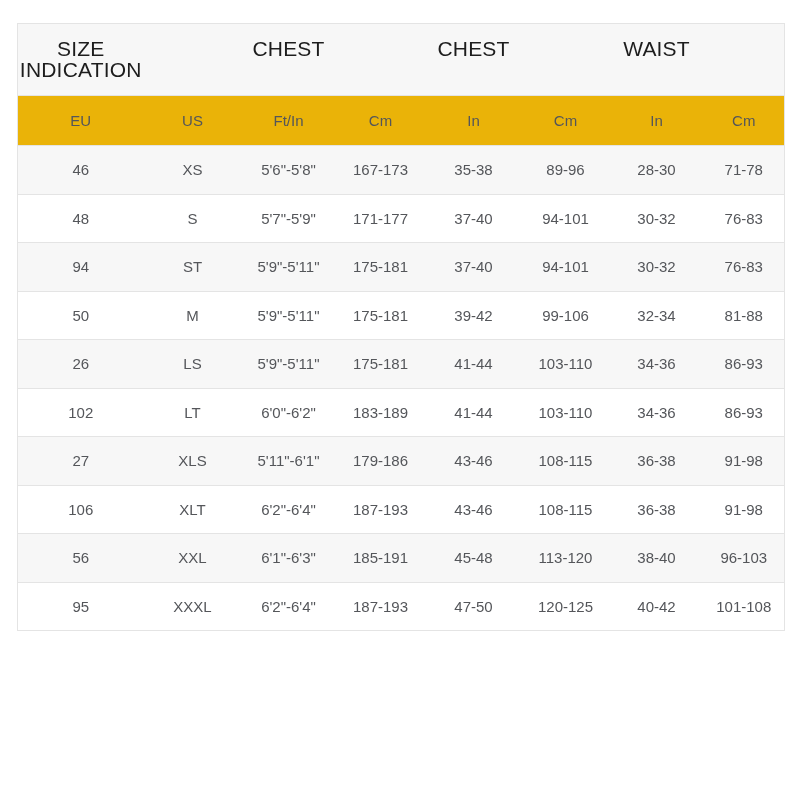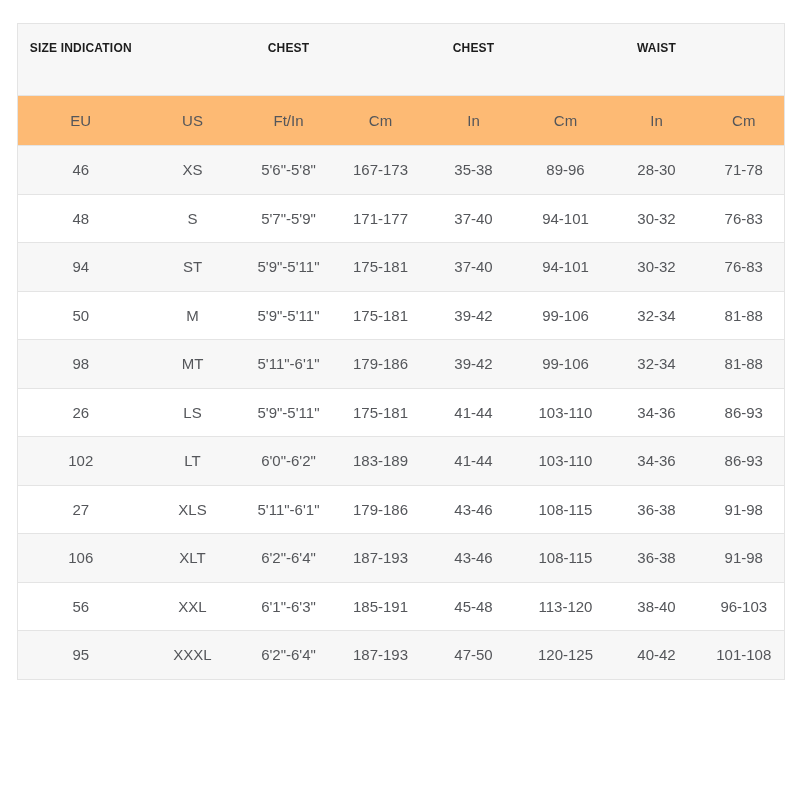--- a/index.html
+++ b/index.html
@@ -31,31 +31,31 @@
   th, td {
     text-align: center;
     padding: 0;
     font-weight: 400;
   }
   tr.group-row th {
     background: var(--stripe);
     vertical-align: top;
     padding-top: 14px;
     height: 72px;
-    font-size: 12px;
-    font-weight: 700;
+    font-size: 21px;
+    font-weight: 400;
     color: var(--header-text);
     line-height: 21px;
     letter-spacing: 0.2px;
   }
   tr.sub-row th {
     height: 50px;
     font-size: 15px;
     color: var(--body-text);
-    background: #fdba74;
+    background: #eab308;
     vertical-align: middle;
   }
   thead tr, tbody tr {
     border-bottom: 1px solid var(--border);
   }
   tbody td {
     height: 48.5px;
     font-size: 15px;
     color: var(--body-text);
     vertical-align: middle;
@@ -134,30 +134,20 @@
         <td>50</td>
         <td>M</td>
         <td>5'9"-5'11"</td>
         <td>175-181</td>
         <td>39-42</td>
         <td>99-106</td>
         <td>32-34</td>
         <td>81-88</td>
       </tr>
       <tr>
-        <td>98</td>
-        <td>MT</td>
-        <td>5'11"-6'1"</td>
-        <td>179-186</td>
-        <td>39-42</td>
-        <td>99-106</td>
-        <td>32-34</td>
-        <td>81-88</td>
-      </tr>
-      <tr>
         <td>26</td>
         <td>LS</td>
         <td>5'9"-5'11"</td>
         <td>175-181</td>
         <td>41-44</td>
         <td>103-110</td>
         <td>34-36</td>
         <td>86-93</td>
       </tr>
       <tr>

